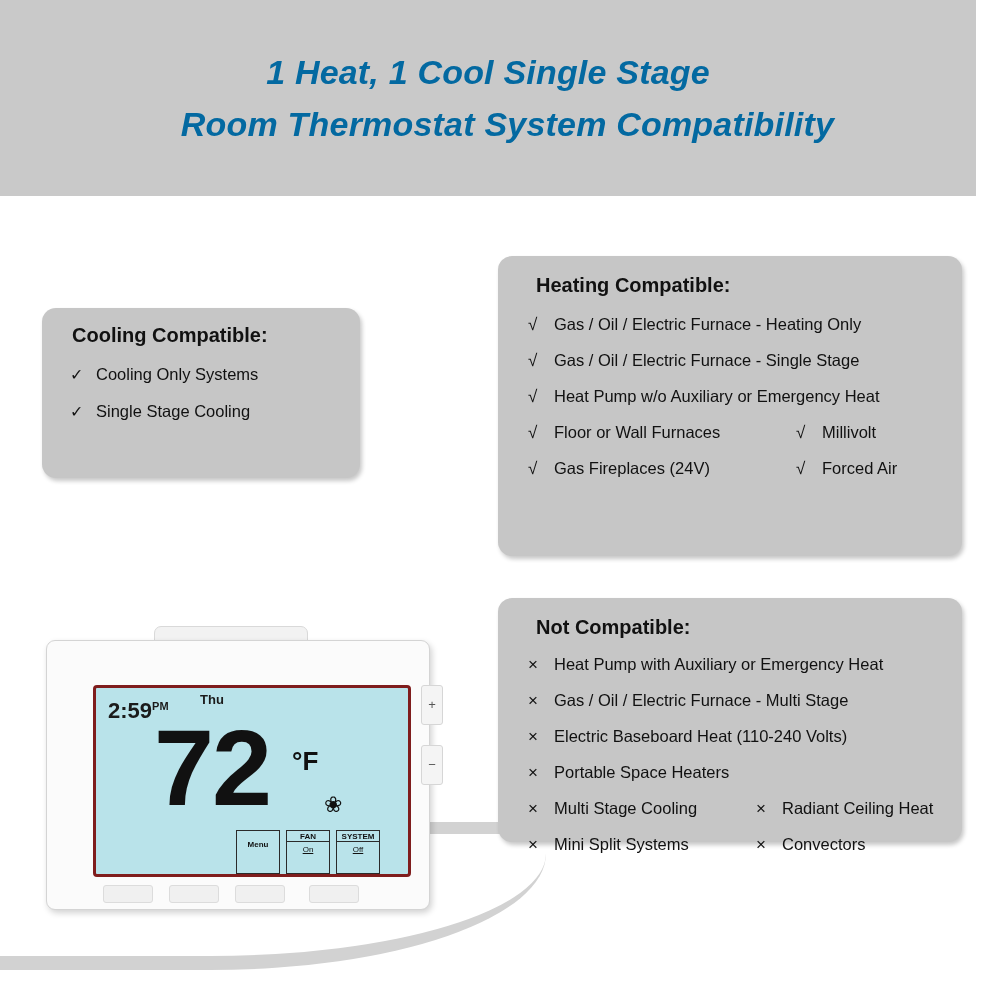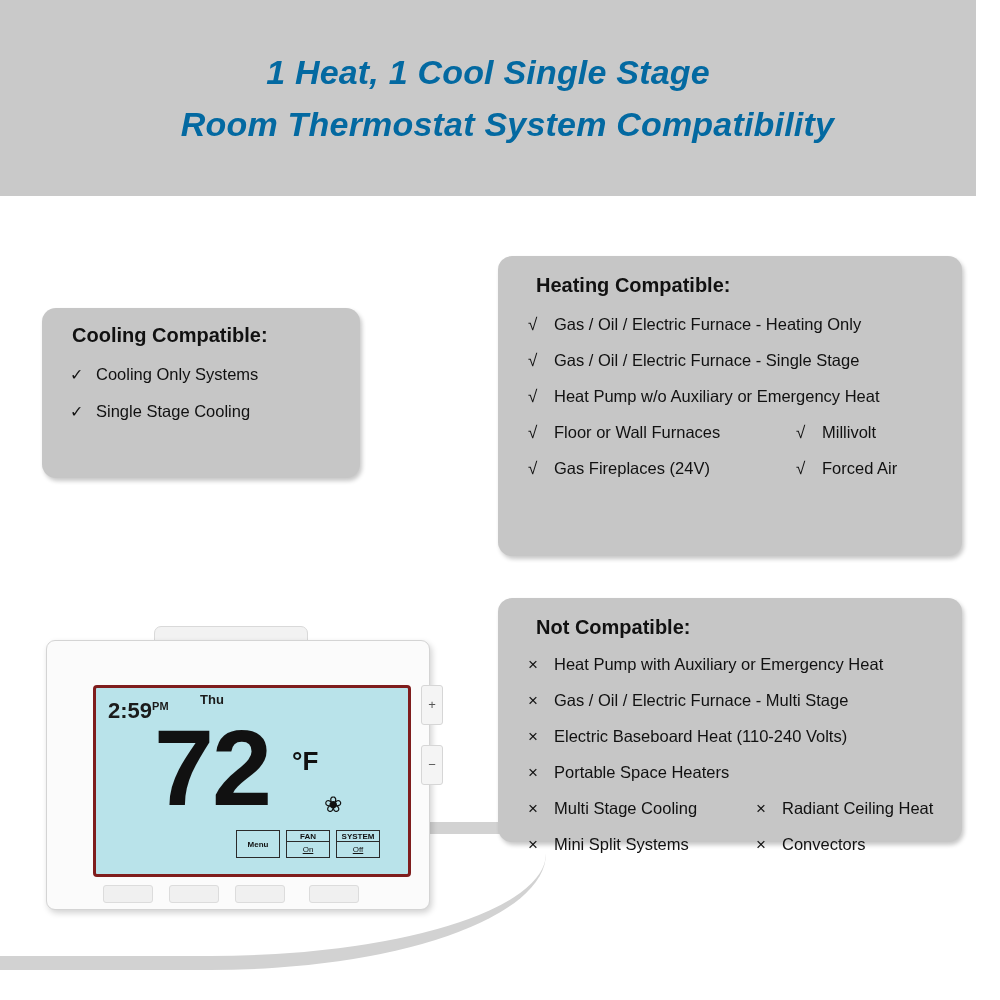--- a/index.html
+++ b/index.html
@@ -173,21 +173,21 @@
     position: absolute; left: 228px; top: 104px;
     font-size: 22px; color: #111111;
   }
   .lcd-btnrow {
     position: absolute; left: 140px; top: 142px;
     display: flex; gap: 6px;
   }
   .lcd-btn {
     border: 1px solid #2a2a2a;
     background: #b9e3ea;
-    width: 44px; height: 28px;
+    width: 44px; height: 44px;
     font-size: 8px; color: #111;
     text-align: center;
     box-sizing: border-box;
   }
   .lcd-btn .b1 { display:block; border-bottom: 1px solid #2a2a2a; font-weight: bold; padding-top:1px;}
   .lcd-btn .b2 { display:block; padding-top: 3px; text-decoration: underline; }
   .lcd-btn.single { line-height: 28px; font-weight: bold; text-align: center; }
   .side-btn {
     position: absolute;
     right: -14px;

